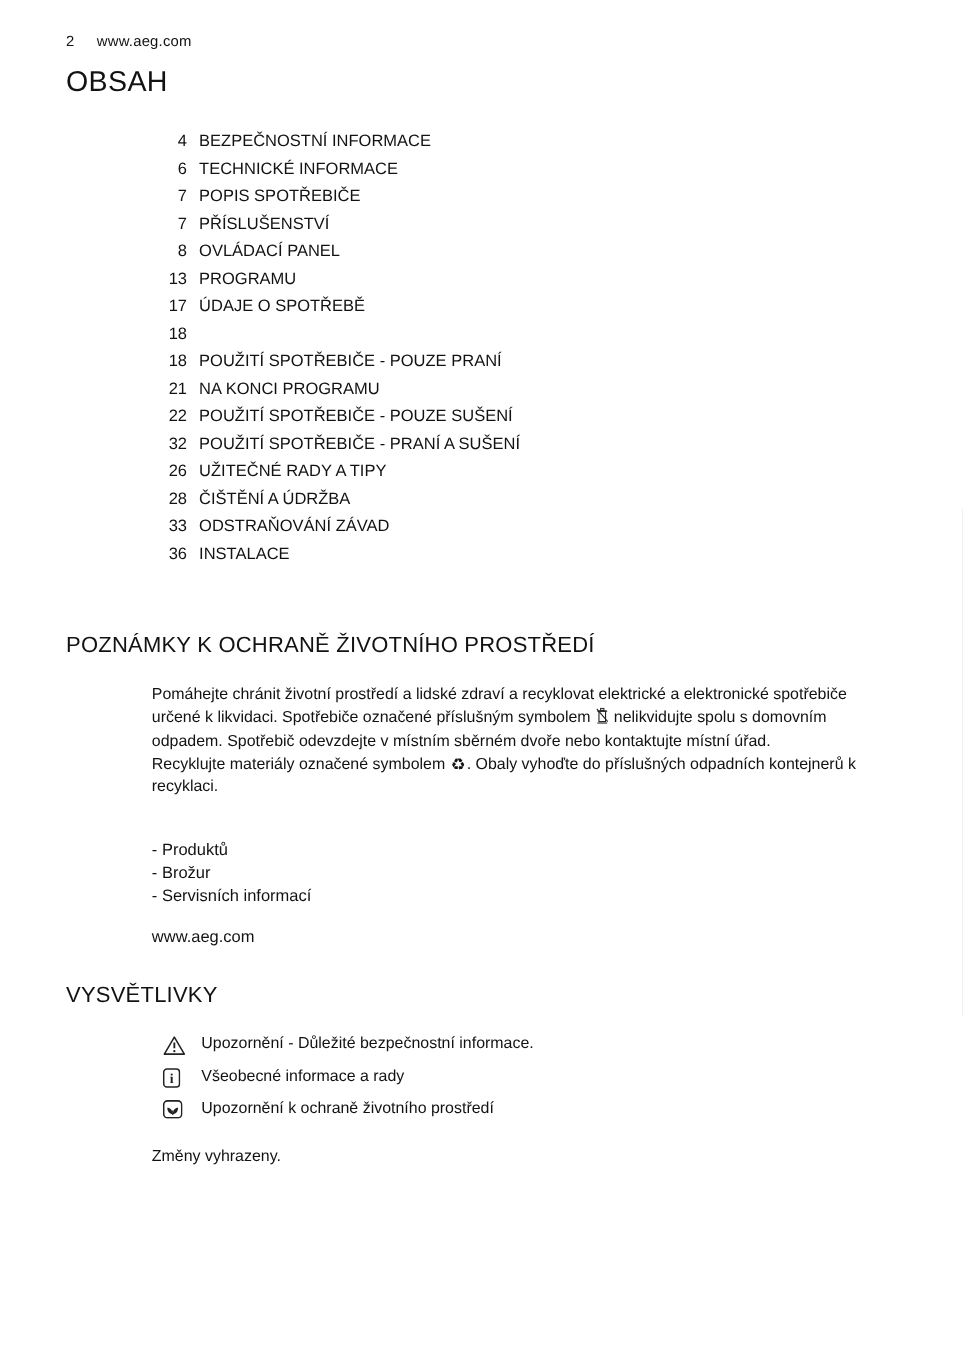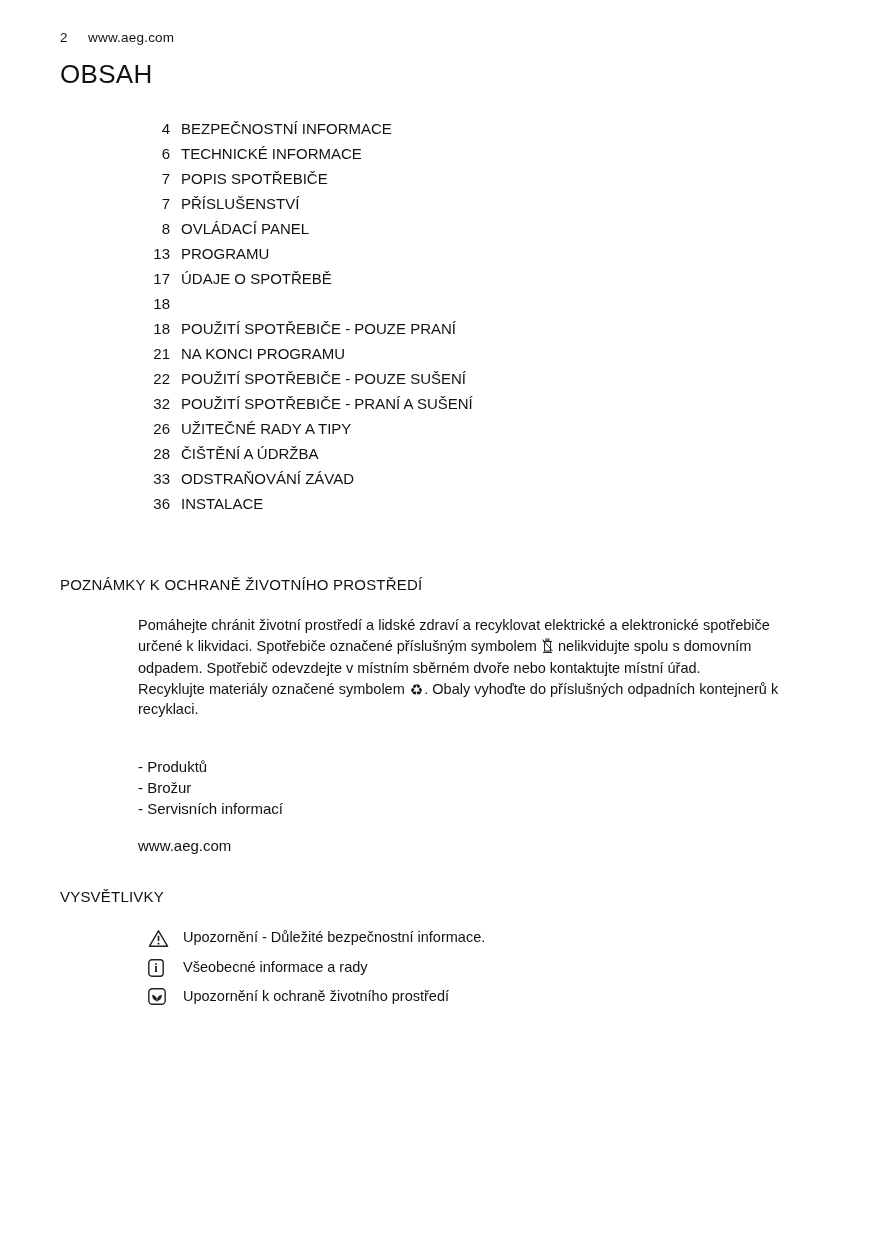--- a/index.html
+++ b/index.html
@@ -6,21 +6,21 @@
   .page{
     width:875px;height:1240px;margin:0 auto;background:#ffffff;
     box-sizing:border-box;padding:30px 60px 0 60px;
     font-family:"Liberation Sans", sans-serif;color:#121212;
     position:relative;overflow:hidden;
   }
   .header-row{display:flex;align-items:baseline;font-size:13.5px;}
   .page-number{width:28px;}
   .site-name{letter-spacing:.2px;}
   h1.doc-title{font-size:26px;font-weight:400;margin:14px 0 0 0;letter-spacing:.3px;}
-  h2.section-title{font-size:15px;font-weight:400;margin:0;letter-spacing:.2px;}
+  h2.section-title{font-size:20px;font-weight:400;margin:0;letter-spacing:.2px;}
 
   .toc{margin-top:26px;}
   .toc-row{display:flex;font-size:15px;line-height:25px;}
   .toc-page{width:110px;text-align:right;flex:0 0 auto;}
   .toc-label{padding-left:11px;}
 
   .env-section{margin-top:60px;}
   .env-text{margin:22px 0 0 78px;width:678px;font-size:14.5px;line-height:20.5px;}
   .env-text p{margin:0;}
   .inline-icon{display:inline-block;vertical-align:-2px;padding:0 1px;}
@@ -193,15 +193,16 @@
               <rect x="0.8" y="0.8" width="16.4" height="15.4" rx="3.5" fill="none" stroke="#222" stroke-width="1.4"></rect>
               <path d="M8.8 13 C8.8 9.2 7 7.1 4.1 7.1 C4.1 10.4 6 12.5 8.8 13 Z" fill="#222"></path>
               <path d="M9.2 13 C9.2 9.2 11 7.1 13.9 7.1 C13.9 10.4 12 12.5 9.2 13 Z" fill="#222"></path>
               <line x1="9" y1="13.6" x2="9" y2="9.6" stroke="#222" stroke-width="1"></line>
             </svg>
         </span>
         <span class="legend-text">Upozornění k ochraně životního prostředí</span>
       </div>
 
     </div>
+    <div class="legend-footer">Změny vyhrazeny.</div>
   </div>
 
 </div>
 
 </body></html>

